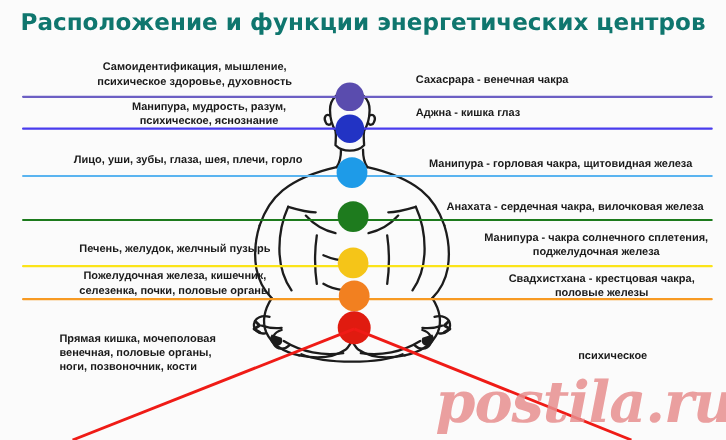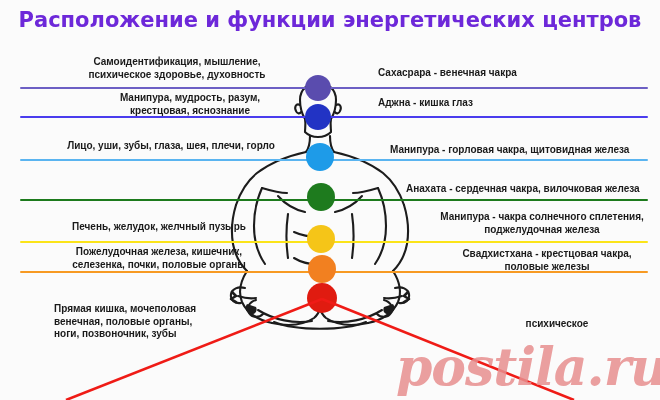--- a/index.html
+++ b/index.html
@@ -21,21 +21,21 @@
   #title {
     position: absolute;
     left: 0;
     top: 8px;
     width: 660px;
     text-align: center;
     font-family: "DejaVu Sans", sans-serif;
     font-weight: bold;
     font-size: 21px;
     letter-spacing: 0px;
-    color: #6d28d9;
+    color: #0f766e;
     white-space: nowrap;
   }
   .chakra-line {
     position: absolute;
     height: 2px;
     border-radius: 1px;
   }
   .label {
     position: absolute;
     font-family: "Liberation Sans", sans-serif;
@@ -166,41 +166,41 @@
     <line x1="322" y1="299" x2="574" y2="400" stroke="#ef1b16" stroke-width="2.6"></line>
   </svg>
 
   <div class="label center" style="left:38px; top:56px; width:230px;">
     <div>Самоидентификация, мышление,</div>
     <div>психическое здоровье, духовность</div>
   </div>
 
   <div class="label center" style="left:66px; top:92px; width:200px;">
     <div>Манипура, мудрость, разум,</div>
-    <div>крестцовая, яснознание</div>
+    <div>психическое, яснознание</div>
   </div>
 
   <div class="label center" style="left:22px; top:140px; width:250px;">
     <div>Лицо, уши, зубы, глаза, шея, плечи, горло</div>
   </div>
 
 
   <div class="label center" style="left:24px; top:221px; width:222px;">
     <div>Печень, желудок, желчный пузырь</div>
   </div>
 
   <div class="label center" style="left:22px; top:246px; width:226px;">
     <div>Пожелудочная железа, кишечник,</div>
     <div>селезенка, почки, половые органы</div>
   </div>
 
   <div class="label left" style="left:30px; top:303px; width:220px;">
     <div>Прямая кишка, мочеполовая</div>
     <div>венечная, половые органы,</div>
-    <div>ноги, позвоночник, зубы</div>
+    <div>ноги, позвоночник, кости</div>
   </div>
 
   <div class="label left" style="left:354px; top:67px; width:290px;">
     <div>Сахасрара -  венечная чакра</div>
   </div>
 
   <div class="label left" style="left:354px; top:97px; width:290px;">
     <div>Аджна - кишка глаз</div>
   </div>
 

